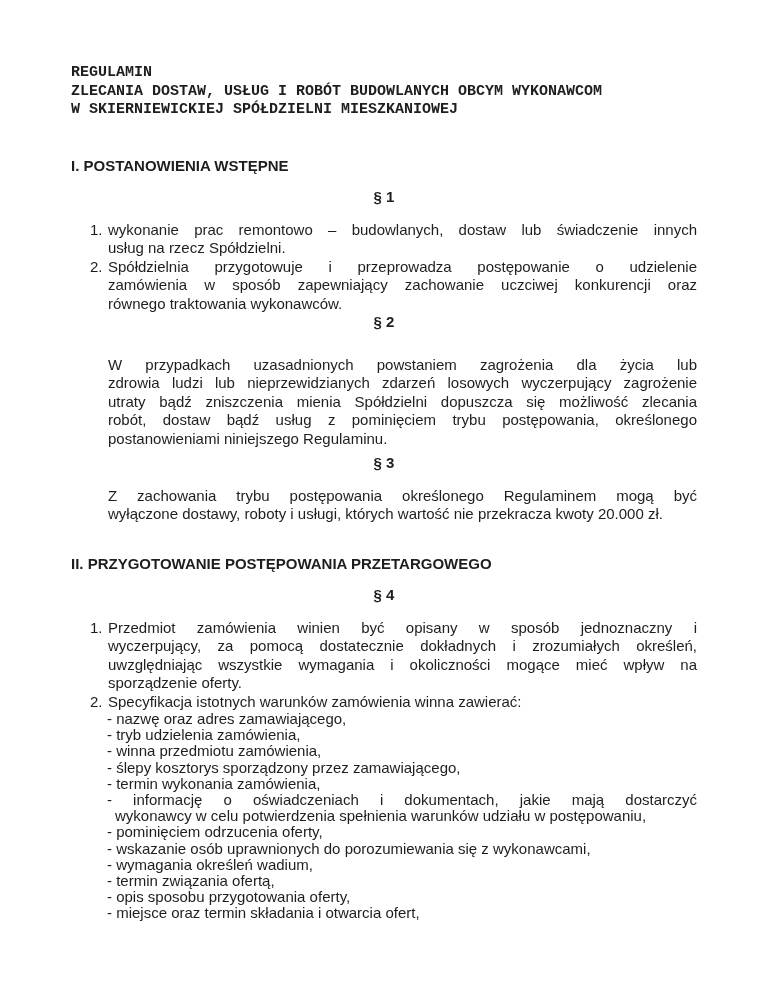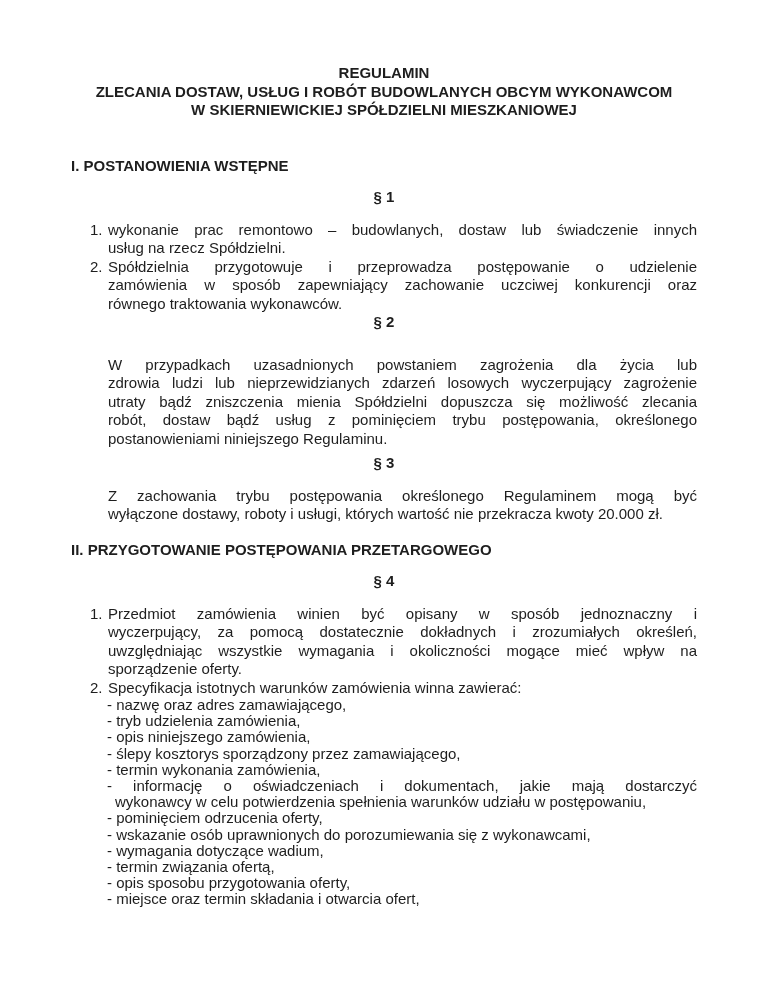--- a/index.html
+++ b/index.html
@@ -8,35 +8,36 @@
     background: #ffffff;
     overflow: hidden;
     font-family: "Liberation Sans", sans-serif;
     color: #1e1e1e;
     -webkit-font-smoothing: antialiased;
   }
   .page { width: 768px; height: 994px; position: relative; }
   .content { padding: 64px 71px 0 71px; }
 
   .doc-title {
-    text-align: center;
+    text-align: left;
     font-weight: 700;
     font-size: 15px;
     line-height: 18.5px;
+    font-family: Liberation Mono, monospace;
   }
   .doc-title .ln { white-space: nowrap; }
 
   .sec-heading {
     font-weight: 700;
     font-size: 15px;
     line-height: 18.5px;
     white-space: nowrap;
   }
   .heading-one { margin-top: 37px; }
-  .heading-two { margin-top: 17px; }
+  .heading-two { margin-top: 31px; }
 
   .par-label {
     text-align: center;
     font-weight: 700;
     font-size: 15px;
     line-height: 18.5px;
   }
   .lbl-p1 { margin-top: 13px; }
   .lbl-p2 { margin-top: 0; }
   .lbl-p3 { margin-top: 6px; }
@@ -122,27 +123,27 @@
       </div>
       <div class="num-item">
         <span class="num">2.</span>
         <div class="ln">Specyfikacja istotnych warunków zamówienia winna zawierać:</div>
       </div>
     </div>
 
     <div class="spec-list">
       <div class="spec-ln">- nazwę oraz adres zamawiającego,</div>
       <div class="spec-ln">- tryb udzielenia zamówienia,</div>
-      <div class="spec-ln">- opis niniejszego zamówienia,</div>
+      <div class="spec-ln">- winna przedmiotu zamówienia,</div>
       <div class="spec-ln">- ślepy kosztorys sporządzony przez zamawiającego,</div>
       <div class="spec-ln">- termin wykonania zamówienia,</div>
       <div class="spec-ln j">- informację o oświadczeniach i dokumentach, jakie mają dostarczyć</div>
       <div class="spec-ln cont">wykonawcy w celu potwierdzenia spełnienia warunków udziału w postępowaniu,</div>
       <div class="spec-ln">- pominięciem odrzucenia oferty,</div>
       <div class="spec-ln">- wskazanie osób uprawnionych do porozumiewania się z wykonawcami,</div>
-      <div class="spec-ln">- wymagania dotyczące wadium,</div>
+      <div class="spec-ln">- wymagania określeń wadium,</div>
       <div class="spec-ln">- termin związania ofertą,</div>
       <div class="spec-ln">- opis sposobu przygotowania oferty,</div>
       <div class="spec-ln">- miejsce oraz termin składania i otwarcia ofert,</div>
     </div>
 
   </div>
 </div>
 
 </body></html>

